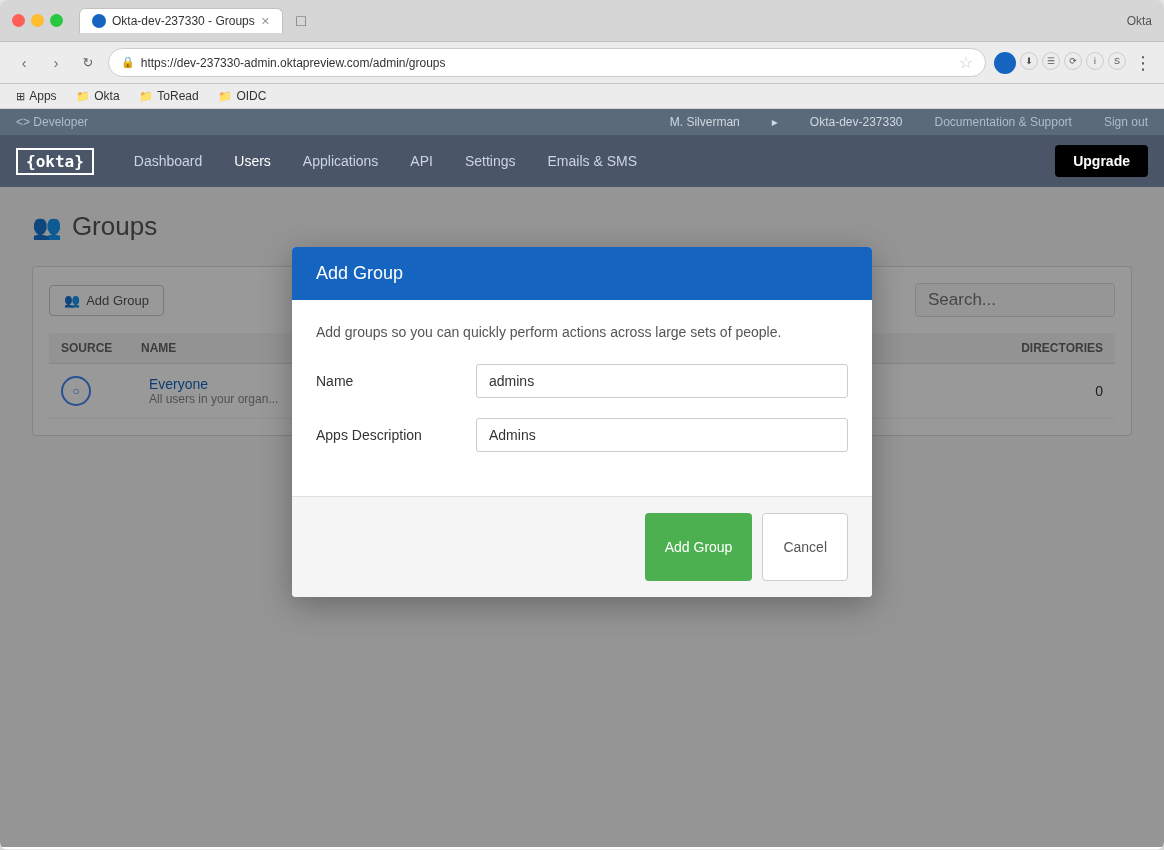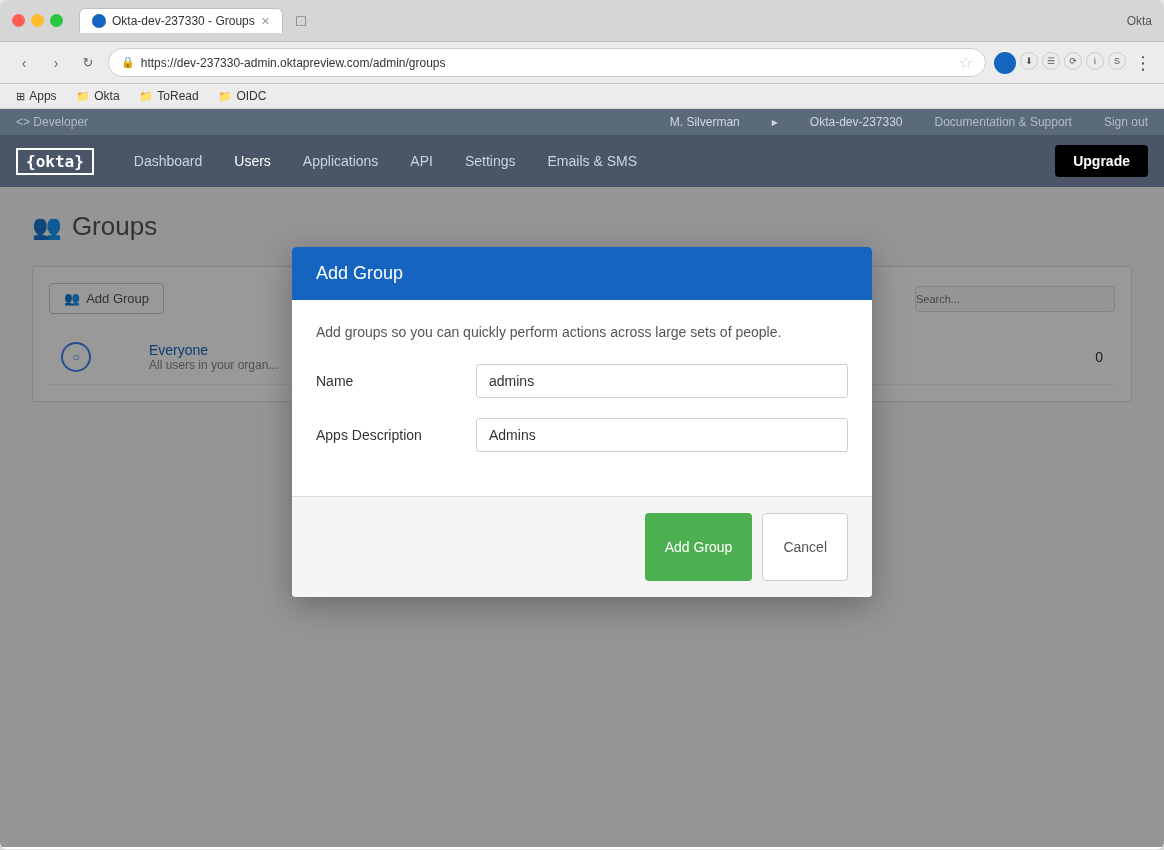--- a/index.html
+++ b/index.html
@@ -65,21 +65,21 @@
 
     
     .tabs { border-bottom: 1px solid #ddd; margin-bottom: 24px; }
     .tab { display: inline-block; padding: 10px 16px; color: #666; cursor: pointer; font-size: 14px; }
     .tab.active { color: #1565c0; border-bottom: 3px solid #4caf50; margin-bottom: -1px; }
 
     
     .groups-area { background: white; border: 1px solid #ddd; border-radius: 4px; padding: 16px; }
     .groups-toolbar { display: flex; align-items: center; margin-bottom: 16px; }
     .add-group-btn { background: white; border: 1px solid #ccc; padding: 7px 14px; border-radius: 4px; cursor: pointer; display: flex; align-items: center; gap: 6px; font-size: 13px; color: #555; }
-    .search-box { margin-left: auto; border: 1px solid #ddd; border-radius: 4px; padding: 6px 0; font-size: 11px; color: #999; width: 200px; background: #fafafa; }
+    .search-box { margin-left: auto; border: 1px solid #ddd; border-radius: 4px; padding: 6px 12px; font-size: 17px; color: #999; width: 200px; background: #fafafa; }
 
     .table-header { display: flex; padding: 8px 12px; background: #f5f5f5; border-bottom: 1px solid #e0e0e0; font-size: 12px; font-weight: 600; color: #666; text-transform: uppercase; }
     .col-source { width: 80px; }
     .col-name { flex: 1; }
     .col-dirs { width: 120px; text-align: right; }
 
     .table-row { display: flex; align-items: center; padding: 12px; border-bottom: 1px solid #f0f0f0; }
     .everyone-icon { width: 30px; height: 30px; border: 2px solid #4285f4; border-radius: 50%; display: flex; align-items: center; justify-content: center; color: #4285f4; font-size: 12px; }
     .everyone-name { color: #1565c0; font-size: 14px; font-weight: 500; cursor: pointer; }
     .everyone-desc { color: #888; font-size: 12px; }
@@ -193,20 +193,25 @@
 
       <div class="groups-area">
         <div class="groups-toolbar">
           <button class="add-group-btn">
             <span>👥</span>
             <span>Add Group</span>
           </button>
           <input class="search-box" value="" placeholder="Search..." style="">
         </div>
 
+        <div class="table-header">
+          <span class="col-source">Source</span>
+          <span class="col-name">Name</span>
+          <span class="col-dirs">Directories</span>
+        </div>
 
         <div class="table-row">
           <div class="col-source">
             <div class="everyone-icon">○</div>
           </div>
           <div class="col-name-cell">
             <div class="everyone-name">Everyone</div>
             <div class="everyone-desc">All users in your organ...</div>
           </div>
           <div class="col-dirs-val">0</div>

